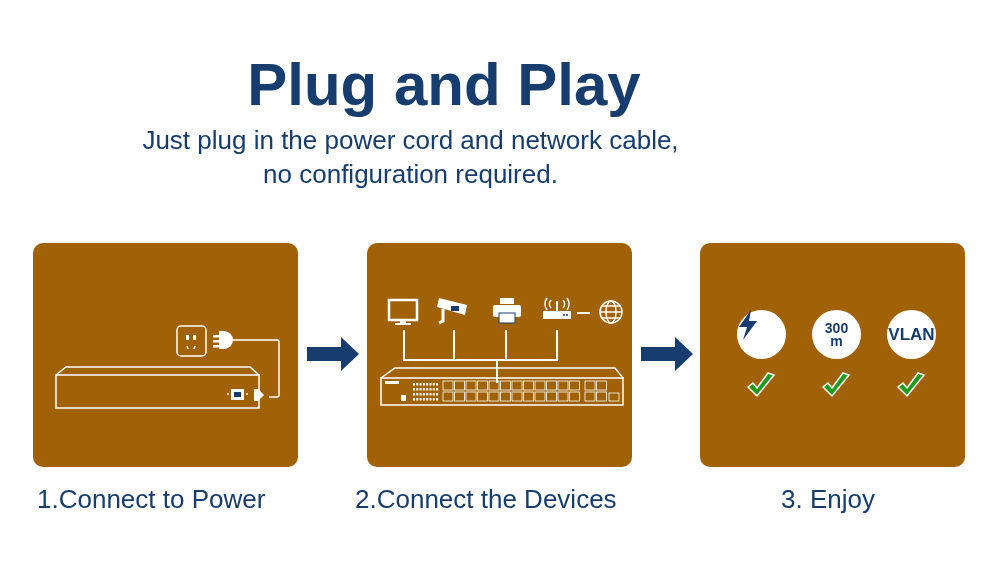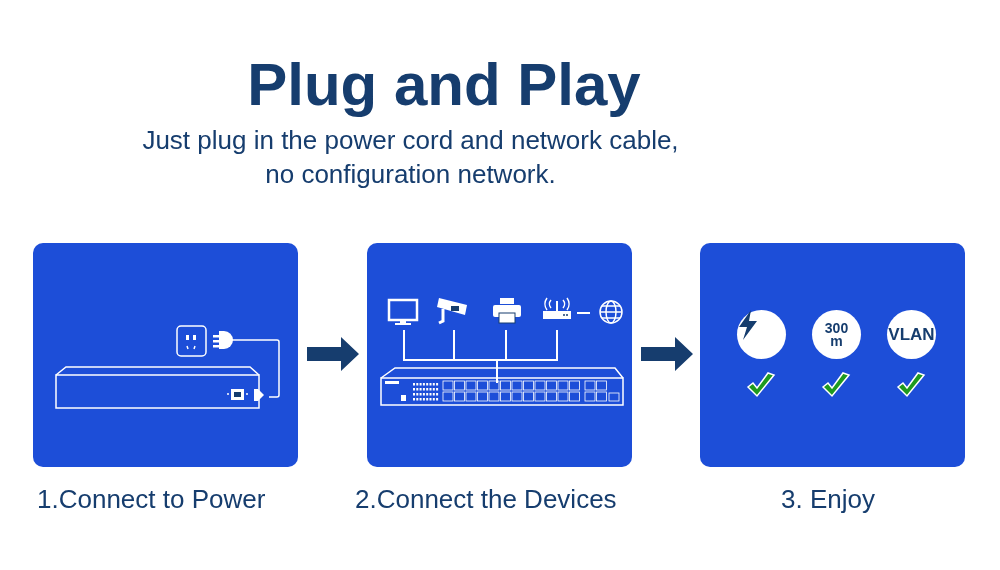--- a/index.html
+++ b/index.html
@@ -1,35 +1,35 @@
 <!DOCTYPE html>
 <html><head>
 <meta charset="utf-8">
 <style>
   html,body{margin:0;padding:0;background:#fff;}
   body{width:1000px;height:570px;position:relative;overflow:hidden;font-family:"Liberation Sans",sans-serif;color:#163d6e;}
   .title{position:absolute;left:0;width:888px;top:50px;text-align:center;font-size:60px;font-weight:bold;color:#163d6e;letter-spacing:0px;}
   .sub{position:absolute;left:0;width:821px;text-align:center;font-size:26px;color:#163d6e;}
   .sub1{top:125px;} .sub2{top:159px;}
-  .panel{position:absolute;top:243px;width:265px;height:224px;background:#1d4ed8;border-radius:10px;overflow:hidden;}
+  .panel{position:absolute;top:243px;width:265px;height:224px;background:#a16207;border-radius:10px;overflow:hidden;}
   .p1{left:33px;} .p2{left:367px;} .p3{left:700px;}
   .panel svg{position:absolute;left:0;top:0;}
   .arrow{position:absolute;top:337px;}
   .step{position:absolute;top:484px;font-size:26px;color:#163d6e;}
   .circle{position:absolute;width:49px;height:49px;border-radius:50%;background:#fff;color:#163d6e;font-weight:bold;display:flex;align-items:center;justify-content:center;text-align:center;}
   .c300{font-size:14px;line-height:13px;}
   .cvlan{font-size:17px;}
   .check{position:absolute;}
 </style>
 </head>
 <body>
 
 <div class="title">Plug and Play</div>
 <div class="sub sub1">Just plug in the power cord and network cable,</div>
-<div class="sub sub2">no configuration network.</div>
+<div class="sub sub2">no configuration required.</div>
 
 <div class="panel p1">
   <svg width="265" height="224" viewBox="0 0 265 224">
     <g>
       <rect x="144" y="83" width="29" height="30" rx="4" fill="none" stroke="#fff" stroke-width="1.5"></rect>
       <rect x="153" y="92" width="3" height="5" fill="#fff"></rect>
         <rect x="160" y="92" width="3" height="5" fill="#fff"></rect>
       <line x1="154" y1="103" x2="155" y2="106" stroke="#fff" stroke-width="1.5"></line>
         <line x1="162" y1="103" x2="161" y2="106" stroke="#fff" stroke-width="1.5"></line>
     </g>

